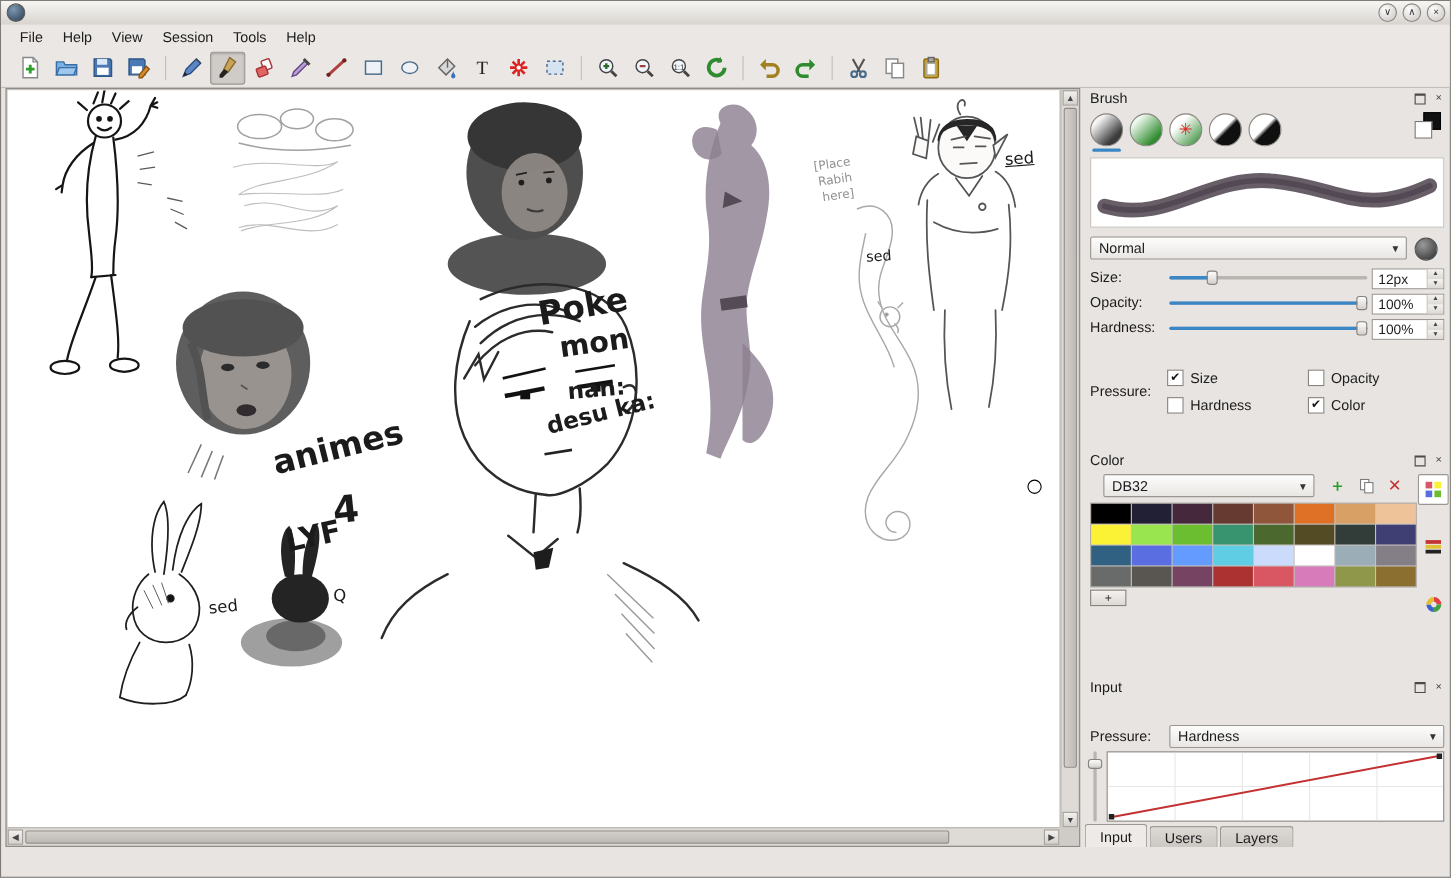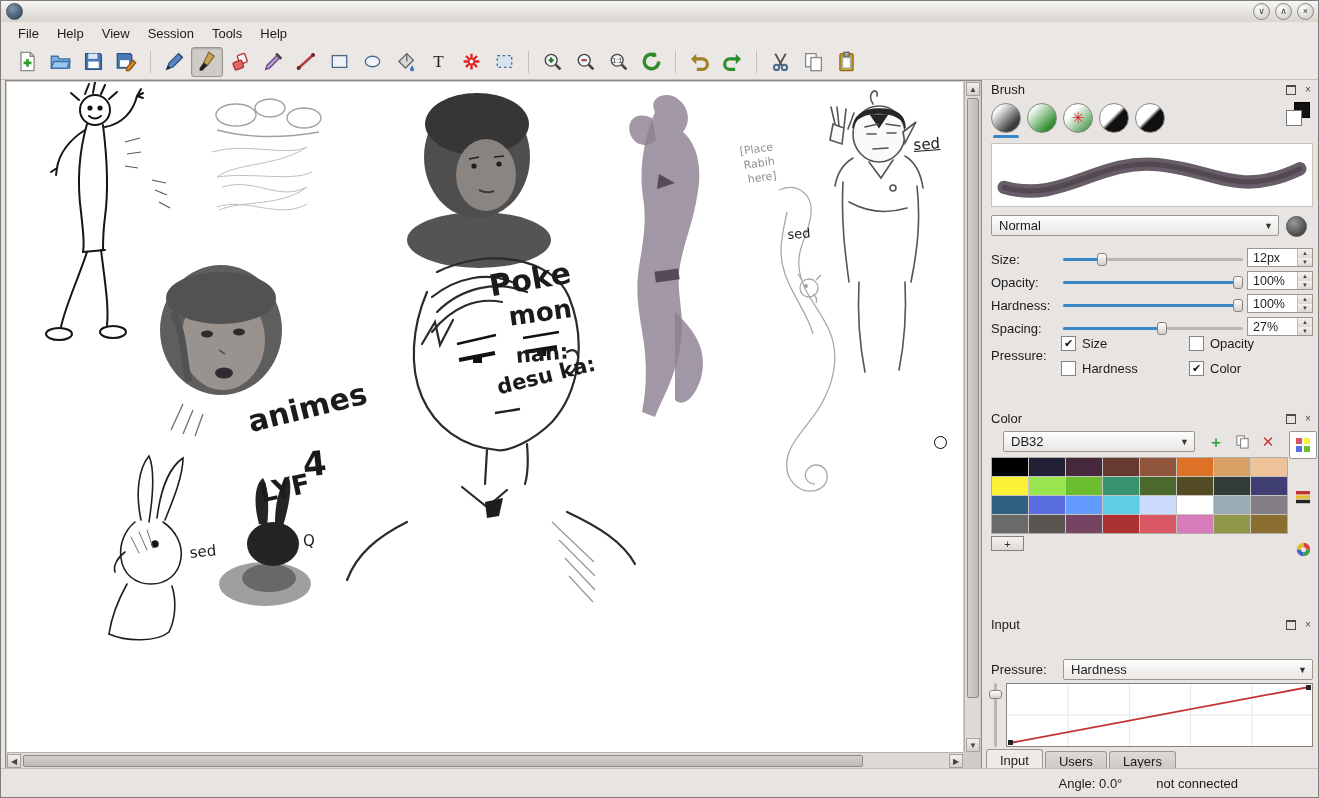--- a/index.html
+++ b/index.html
@@ -73,21 +73,21 @@
   
   .combo{height:21px;background:linear-gradient(#fdfdfd,#e9e6e3);border:1px solid #9a9691;border-radius:2px;
     display:flex;align-items:center;padding:0 7px;box-sizing:border-box;position:relative;}
   .combo .arrow{position:absolute;right:5px;top:5px;font-size:9px;color:#333;}
   .blend-row{position:absolute;left:7px;top:135px;right:7px;height:22px;}
   .blend-row .combo{position:absolute;left:0;width:288px;}
   .blend-circle{position:absolute;right:6px;top:1px;width:19px;height:19px;border-radius:50%;
     background:radial-gradient(circle at 35% 30%,#9a9a9a,#2a2a2a);border:1px solid #555;}
   
   .sliders{position:absolute;left:7px;top:164px;right:7px;}
-  .srow{display:flex;align-items:flex-end;height:23px;}
+  .srow{display:flex;align-items:flex-start;height:23px;}
   .slabel{width:72px;flex:none;}
   .hslider{position:relative;flex:1;height:16px;margin-right:4px;}
   .hslider .track{position:absolute;left:0;right:0;top:7px;height:3px;background:#b9b5b1;border-radius:2px;}
   .hslider .fill{position:absolute;left:0;top:7px;height:3px;background:#3a87c8;border-radius:2px;}
   .hslider .handle{position:absolute;top:2px;width:10px;height:13px;border-radius:3px;
     background:linear-gradient(#fdfdfd,#d4d0cc);border:1px solid #86827e;box-sizing:border-box;}
   .spin{width:66px;flex:none;height:19px;background:#fff;border:1px solid #9a9691;position:relative;
     display:flex;align-items:center;padding-left:5px;box-sizing:border-box;font-size:12.5px;}
   .spin .arrows{position:absolute;right:0;top:0;bottom:0;width:14px;border-left:1px solid #c0bcb8;
     display:flex;flex-direction:column;}
@@ -565,35 +565,20 @@
             <div class="handle" style="left: calc(100% - 10px);"></div>
           </div>
           <div class="spin">
             <span>100%</span>
             <span class="arrows">
               <span>▲</span>
               <span>▼</span>
             </span>
           </div>
         </div>
-        <div class="srow">
-          <div class="slabel">Spacing:</div>
-          <div class="hslider">
-            <div class="track"></div>
-            <div class="fill" style="width: 55%;"></div>
-            <div class="handle" style="left: calc(55% - 5.5px);"></div>
-          </div>
-          <div class="spin">
-            <span>27%</span>
-            <span class="arrows">
-              <span>▲</span>
-              <span>▼</span>
-            </span>
-          </div>
-        </div>
       </div>
     <div class="pressure-block">
       <div class="pressure-label">Pressure:</div>
       <div class="checks">
           <label class="cb">
             <span class="box">✔</span>
             <span>Size</span>
           </label>
           <label class="cb">
             <span class="box"></span>
@@ -723,18 +708,14 @@
       </div>
     </div>
 
     <div class="dock-tabs">
         <div class="tab active">Input</div>
         <div class="tab">Users</div>
         <div class="tab">Layers</div>
       </div>
   </div>
 
-  <div class="statusbar">
-    <span>Angle: 0.0°</span>
-    <span>not connected</span>
-  </div>
 
 </div>
 
 </body></html>

